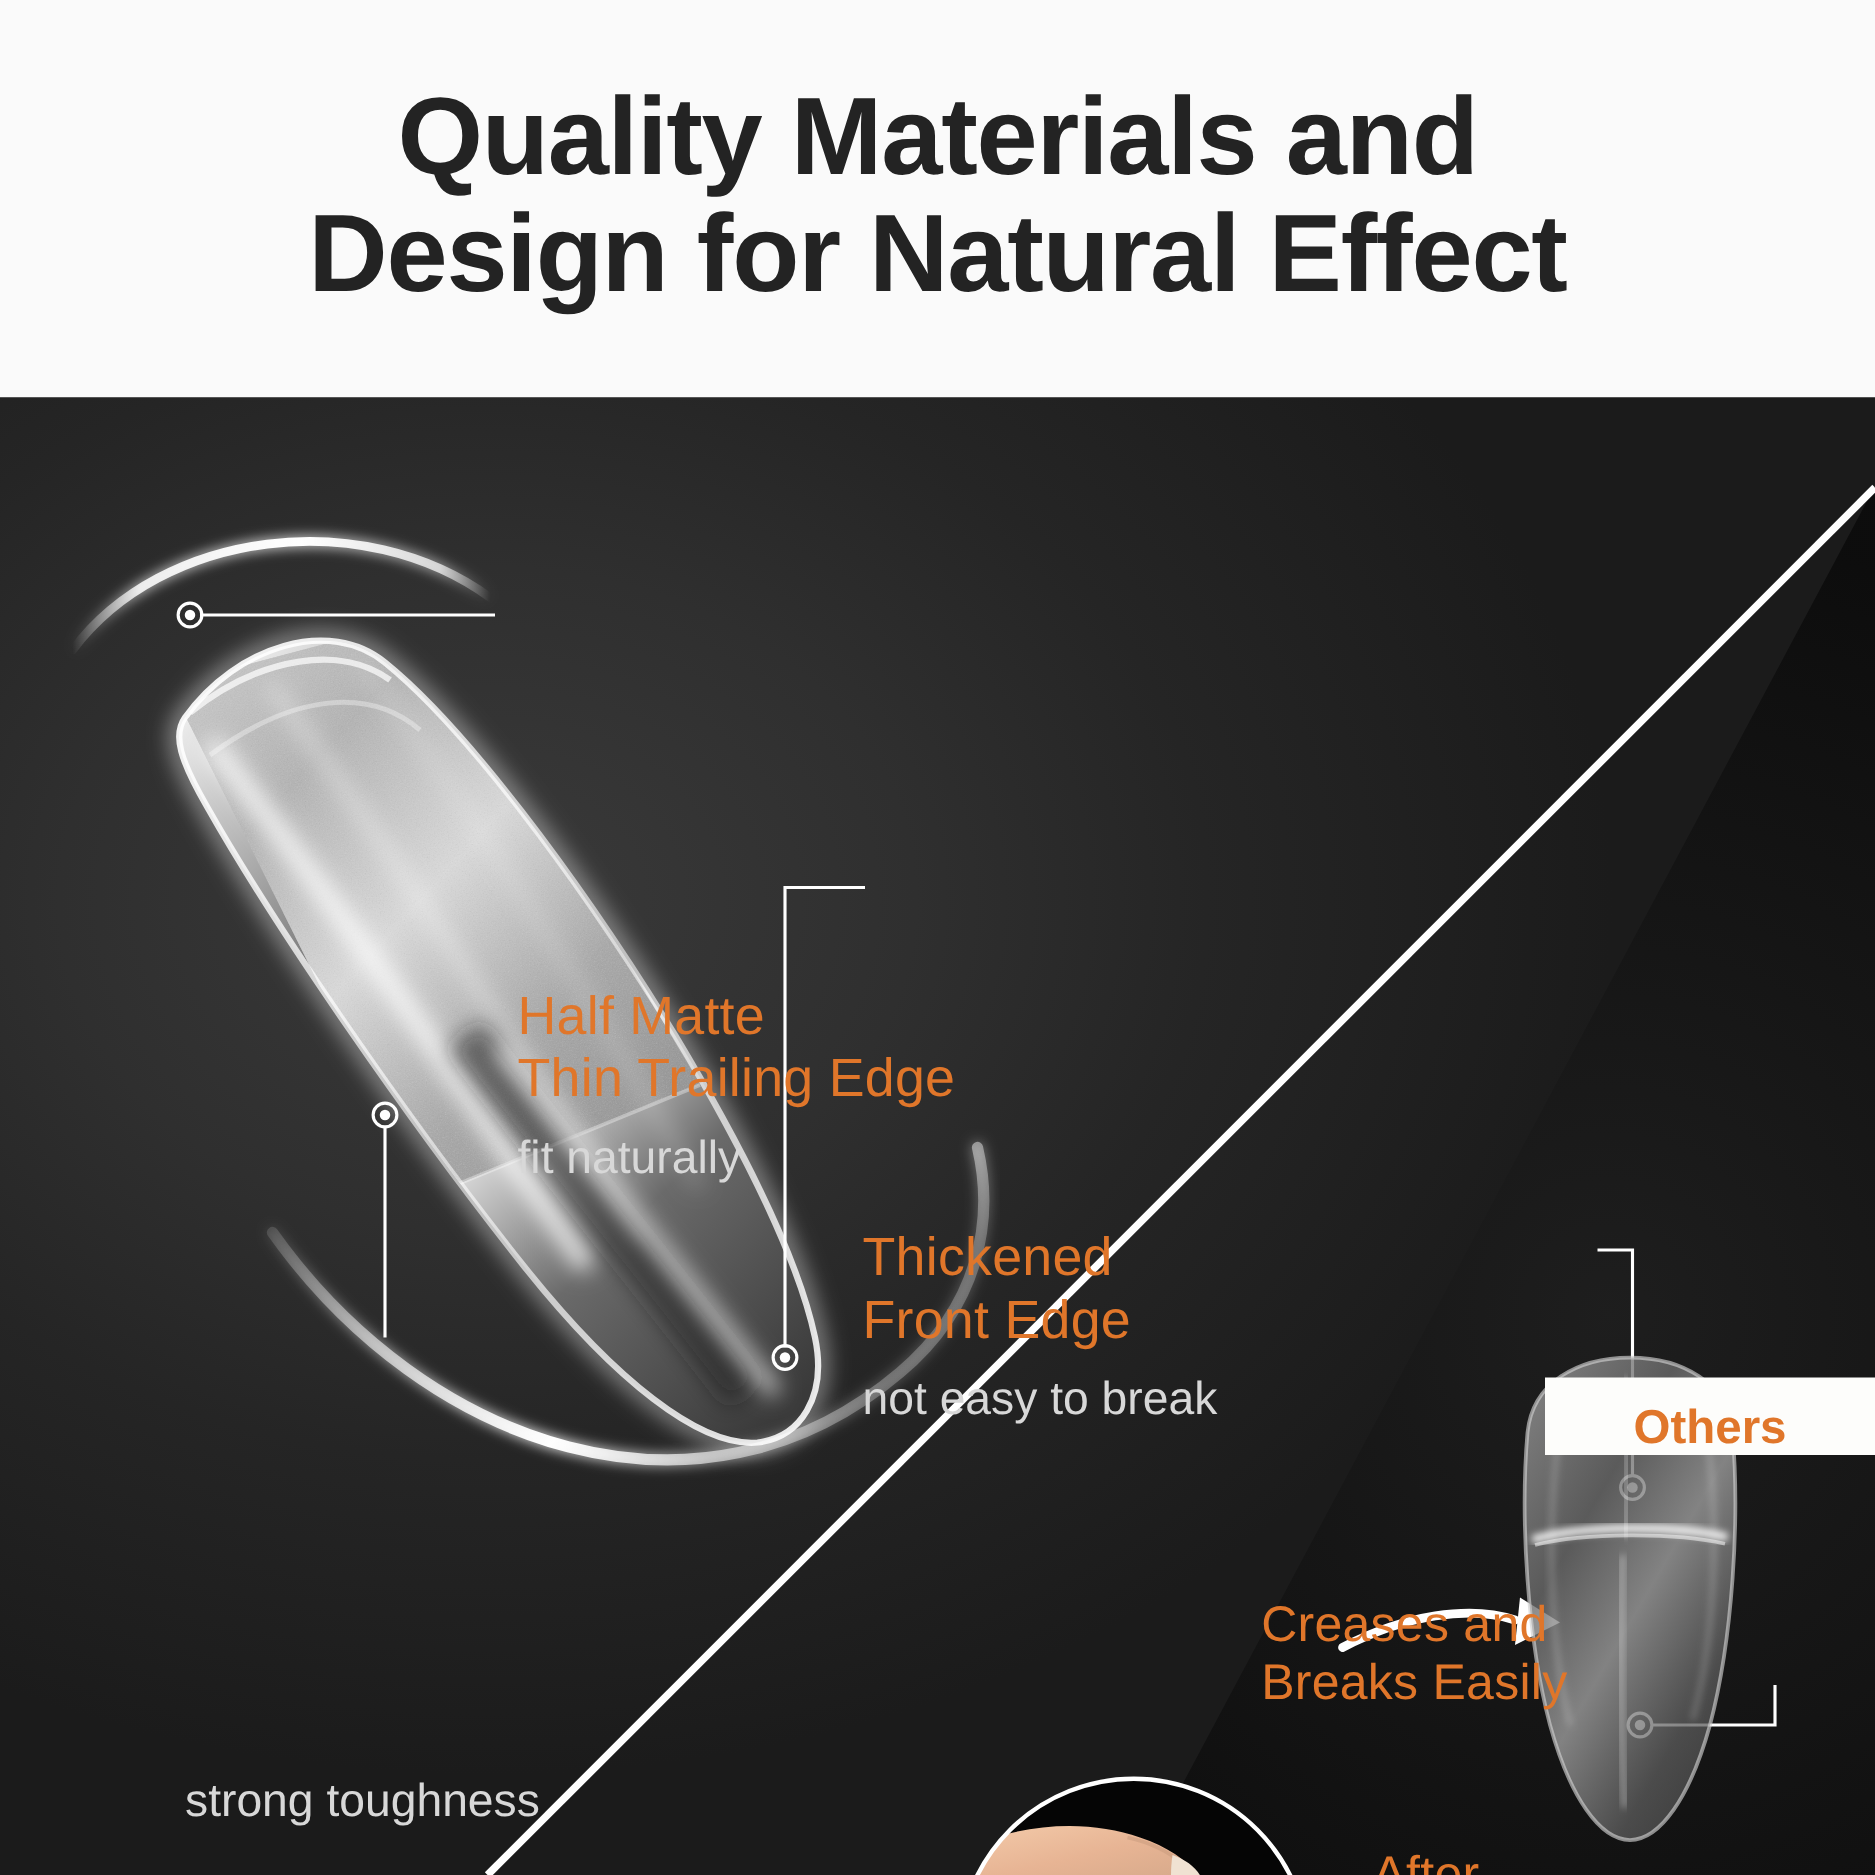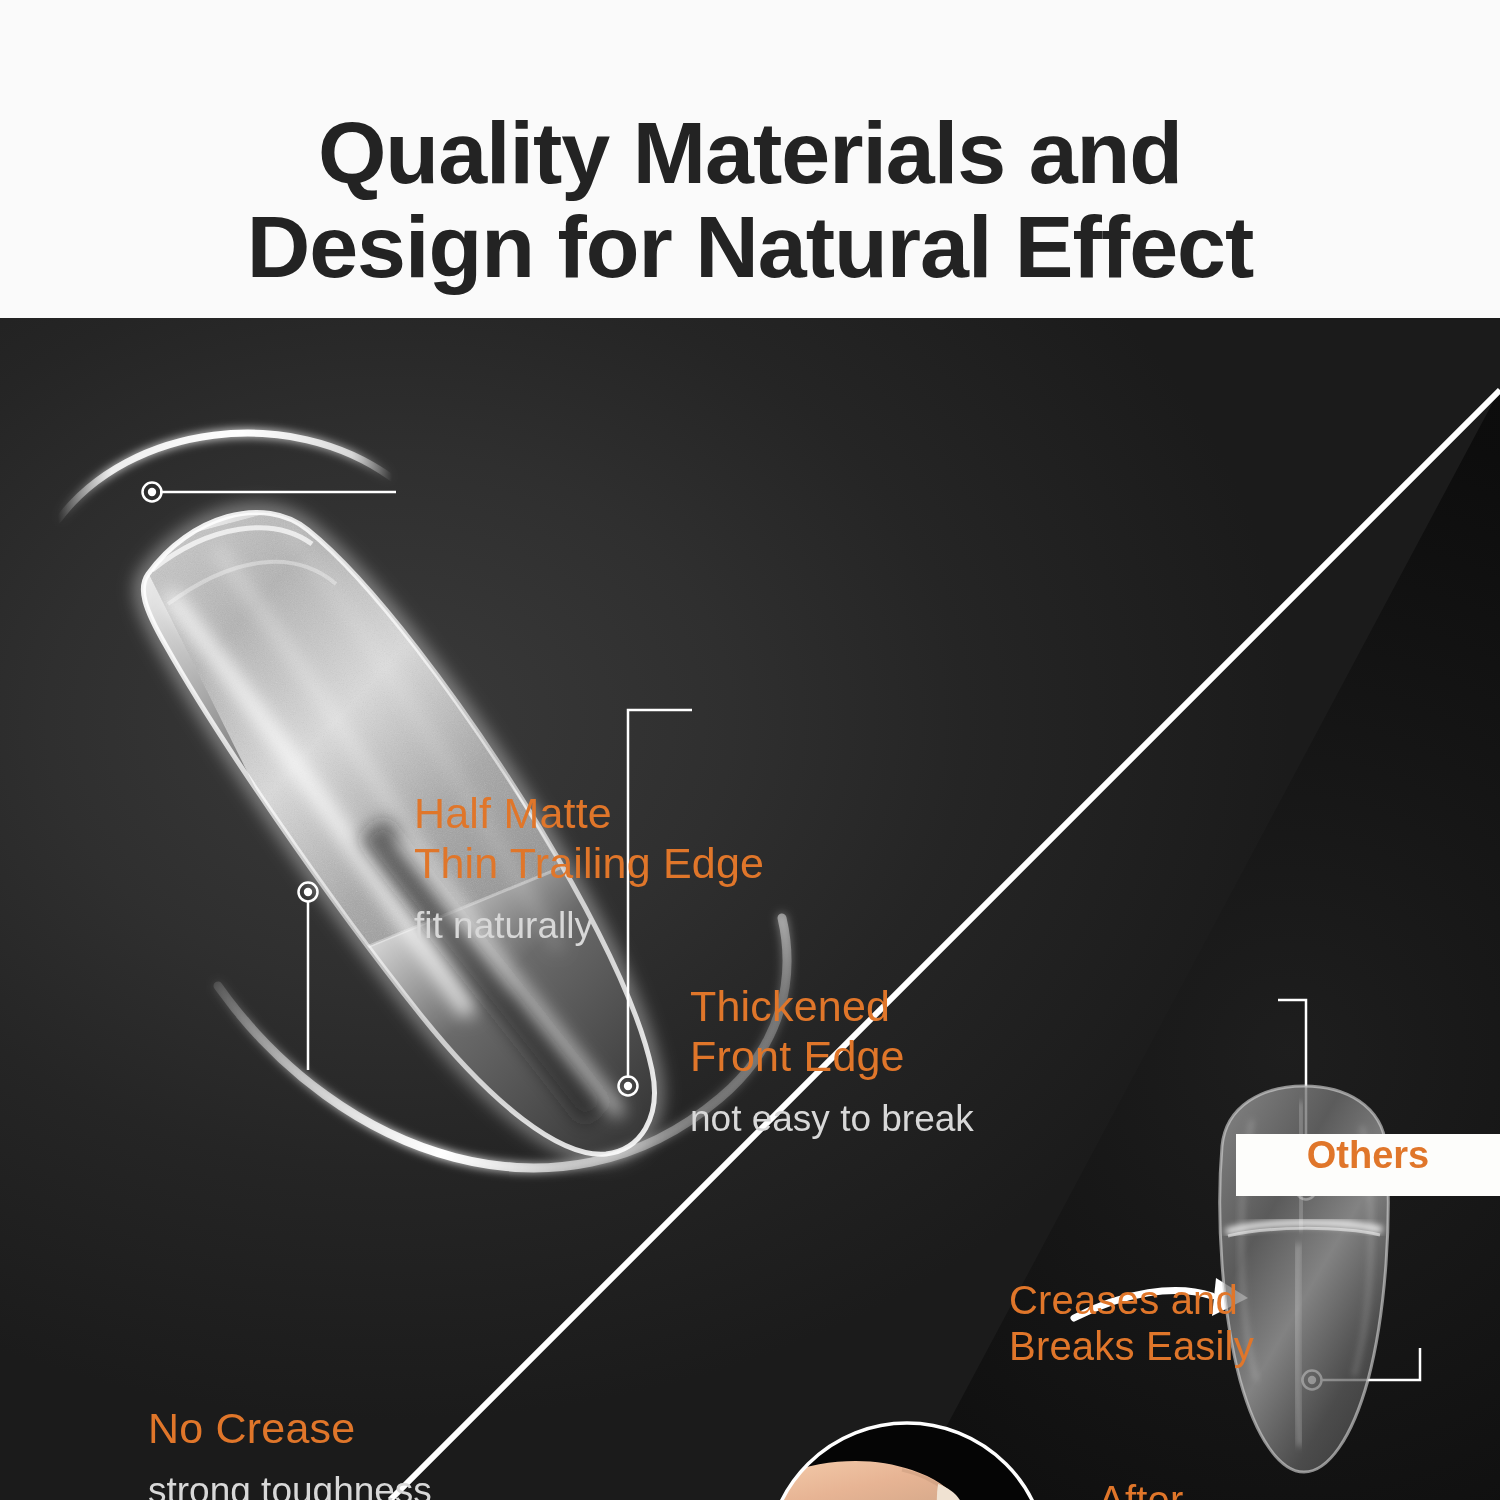--- a/index.html
+++ b/index.html
@@ -1,21 +1,21 @@
 <!DOCTYPE html>
 <html><head>
 <meta charset="utf-8">
 <style>
   html,body{margin:0;padding:0;background:#fff;}
   body{width:1500px;height:1500px;font-family:"Liberation Sans",sans-serif;overflow:hidden;}
 
   #page{position:relative;width:1500px;height:1500px;overflow:hidden;background:#fafafa;}
 
   
-  #header{position:absolute;left:0;top:0;width:1500px;height:318px;background:#fafafa;margin-top:44px;}
+  #header{position:absolute;left:0;top:0;width:1500px;height:318px;background:#fafafa;}
   #title{
     position:absolute;left:0;top:62px;width:1500px;
     text-align:center;color:#232323;
     font-family:"Liberation Sans",sans-serif;
     font-weight:bold;font-size:88px;line-height:94px;
     letter-spacing:-1px;
     white-space:pre-line;
   }
 
   
@@ -51,21 +51,21 @@
   #co-halfmatte{left:414px;top:470px;}
   #co-thickened{left:690px;top:663px;}
   #co-nocrease{left:148px;top:1085px;}
   #co-creases{left:1009px;top:935px;text-align:left;margin-top:24px;}
   #co-afterbend{left:1098px;top:1158px;}
 
   #co-creases .c-title{font-size:40px;line-height:46px;}
   #co-afterbend .c-title{font-size:40px;line-height:48px;}
 
   
-  .badge{position:absolute;background:#fdfdfb;display:flex;align-items:flex-start;margin-top:32px;}
+  .badge{position:absolute;background:#fdfdfb;display:flex;align-items:flex-end;}
   .badge span{color:#e0762a;font-weight:bold;font-family:"Liberation Sans",sans-serif;}
   #badge-others{left:1236px;top:784px;width:264px;height:62px;justify-content:center;}
   #badge-others span{font-size:38px;}
 
   
   #circle-photo{position:absolute;left:752px;top:1090px;width:310px;height:310px;}
 </style>
 </head>
 <body>
 
@@ -321,21 +321,20 @@
       <div class="c-sub">fit naturally</div>
     </div>
 
     <div class="callout" id="co-thickened">
       <div class="c-title">Thickened
 Front Edge</div>
       <div class="c-sub">not easy to break</div>
     </div>
 
     <div class="callout" id="co-nocrease">
-      <div class="c-title">No Crease</div>
       <div class="c-sub">strong toughness</div>
     </div>
 
     <div class="callout" id="co-creases">
       <div class="c-title">Creases and
 Breaks Easily</div>
     </div>
 
     <div class="callout" id="co-afterbend">
       <div class="c-title">After

